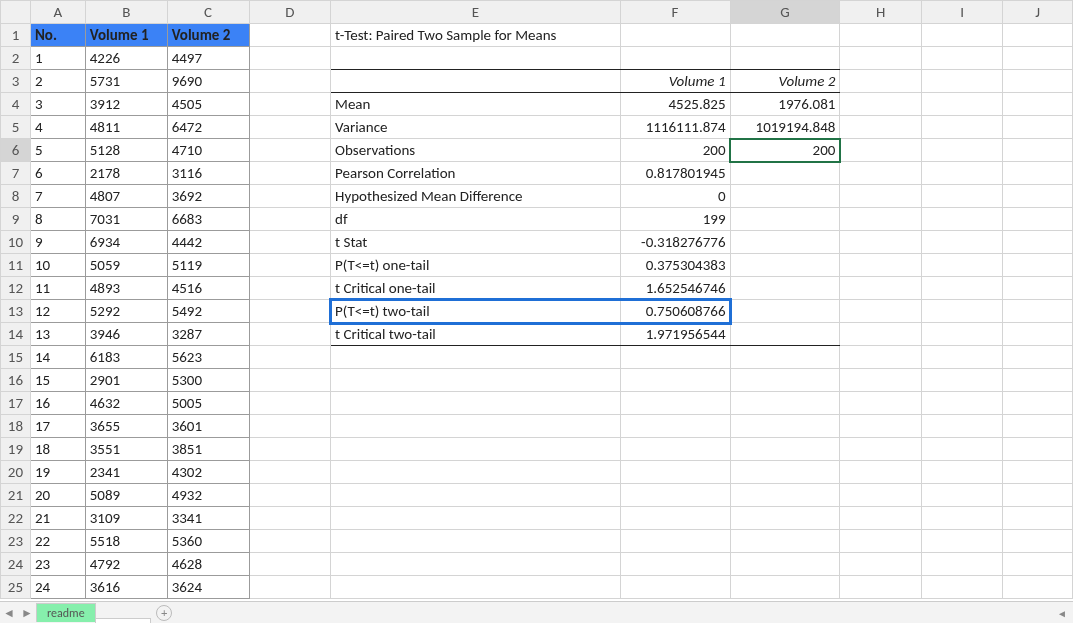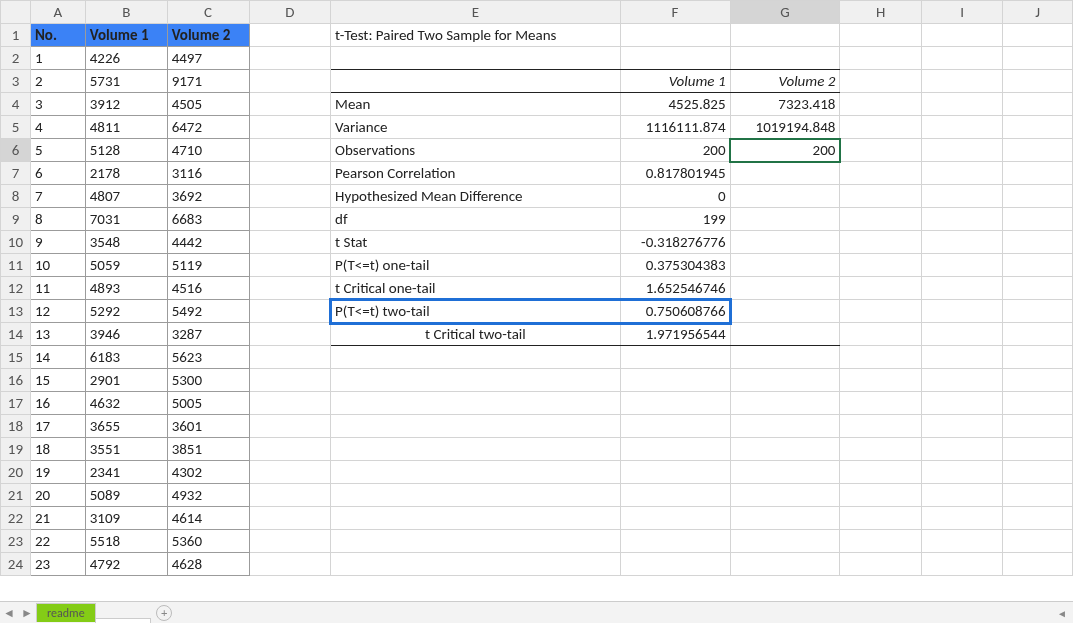--- a/index.html
+++ b/index.html
@@ -89,21 +89,21 @@
     display: flex;
     align-items: center;
     font-size: 12px;
     color: #555;
   }
   .tabbar .navbtn { width: 18px; text-align: center; color: #888; }
   .tab {
     padding: 2px 10px;
     border: 1px solid #ccc;
     border-bottom: none;
-    background: #84cc16;
+    background: #86efac;
     margin-right: -1px;
   }
   .tab.active {
     background: #fff;
     border-bottom: 2px solid #217346;
     color: #217346;
     font-weight: 500;
     margin-top: 32px;
   }
   .addsheet {
@@ -175,38 +175,38 @@
         <td class="right colF" style="border-bottom: 1px solid rgb(34, 34, 34);"></td>
         <td class="right colG" style="border-bottom: 1px solid rgb(34, 34, 34);"></td>
         <td class="left"></td>
         <td class="left"></td>
         <td class="left"></td>
       </tr>
       <tr class="statline">
         <th class="rowhdr">3</th>
         <td class="data-border left">2</td>
         <td class="data-border left">5731</td>
-        <td class="data-border left">9171</td>
+        <td class="data-border left">9690</td>
         <td class="left"></td>
         <td class="left colE" style="border-bottom: 1px solid rgb(34, 34, 34);"></td>
         <td class="right italic colF" style="border-bottom: 1px solid rgb(34, 34, 34);">Volume 1</td>
         <td class="right italic colG" style="border-bottom: 1px solid rgb(34, 34, 34);">Volume 2</td>
         <td class="left"></td>
         <td class="left"></td>
         <td class="left"></td>
       </tr>
       <tr>
         <th class="rowhdr">4</th>
         <td class="data-border left">3</td>
         <td class="data-border left">3912</td>
         <td class="data-border left">4505</td>
         <td class="left"></td>
         <td class="left colE">Mean</td>
         <td class="right colF">4525.825</td>
-        <td class="right colG">7323.418</td>
+        <td class="right colG">1976.081</td>
         <td class="left"></td>
         <td class="left"></td>
         <td class="left"></td>
       </tr>
       <tr>
         <th class="rowhdr">5</th>
         <td class="data-border left">4</td>
         <td class="data-border left">4811</td>
         <td class="data-border left">6472</td>
         <td class="left"></td>
@@ -265,21 +265,21 @@
         <td class="left colE">df</td>
         <td class="right colF">199</td>
         <td class="right colG"></td>
         <td class="left"></td>
         <td class="left"></td>
         <td class="left"></td>
       </tr>
       <tr>
         <th class="rowhdr">10</th>
         <td class="data-border left">9</td>
-        <td class="data-border left">3548</td>
+        <td class="data-border left">6934</td>
         <td class="data-border left">4442</td>
         <td class="left"></td>
         <td class="left colE">t Stat</td>
         <td class="right colF">-0.318276776</td>
         <td class="right colG"></td>
         <td class="left"></td>
         <td class="left"></td>
         <td class="left"></td>
       </tr>
       <tr>
@@ -320,21 +320,21 @@
         <td class="left"></td>
         <td class="left"></td>
         <td class="left"></td>
       </tr>
       <tr class="statline">
         <th class="rowhdr">14</th>
         <td class="data-border left">13</td>
         <td class="data-border left">3946</td>
         <td class="data-border left">3287</td>
         <td class="left"></td>
-        <td class="left colE" style="border-bottom: 1.5px solid rgb(34, 34, 34); text-align: center;">t Critical two-tail</td>
+        <td class="left colE" style="border-bottom: 1.5px solid rgb(34, 34, 34);">t Critical two-tail</td>
         <td class="right colF" style="border-bottom: 1.5px solid rgb(34, 34, 34); text-align: right;">1.971956544</td>
         <td class="right colG" style="border-bottom: 1.5px solid rgb(34, 34, 34);"></td>
         <td class="left"></td>
         <td class="left"></td>
         <td class="left"></td>
       </tr>
       <tr>
         <th class="rowhdr">15</th>
         <td class="data-border left">14</td>
         <td class="data-border left">6183</td>
@@ -422,21 +422,21 @@
         <td class="right colF"></td>
         <td class="right colG"></td>
         <td class="left"></td>
         <td class="left"></td>
         <td class="left"></td>
       </tr>
       <tr>
         <th class="rowhdr">22</th>
         <td class="data-border left">21</td>
         <td class="data-border left">3109</td>
-        <td class="data-border left">4614</td>
+        <td class="data-border left">3341</td>
         <td class="left"></td>
         <td class="left colE"></td>
         <td class="right colF"></td>
         <td class="right colG"></td>
         <td class="left"></td>
         <td class="left"></td>
         <td class="left"></td>
       </tr>
       <tr>
         <th class="rowhdr">23</th>
@@ -449,20 +449,33 @@
         <td class="right colG"></td>
         <td class="left"></td>
         <td class="left"></td>
         <td class="left"></td>
       </tr>
       <tr>
         <th class="rowhdr">24</th>
         <td class="data-border left">23</td>
         <td class="data-border left">4792</td>
         <td class="data-border left">4628</td>
+        <td class="left"></td>
+        <td class="left colE"></td>
+        <td class="right colF"></td>
+        <td class="right colG"></td>
+        <td class="left"></td>
+        <td class="left"></td>
+        <td class="left"></td>
+      </tr>
+      <tr>
+        <th class="rowhdr">25</th>
+        <td class="data-border left">24</td>
+        <td class="data-border left">3616</td>
+        <td class="data-border left">3624</td>
         <td class="left"></td>
         <td class="left colE"></td>
         <td class="right colF"></td>
         <td class="right colG"></td>
         <td class="left"></td>
         <td class="left"></td>
         <td class="left"></td>
       </tr>
     </tbody>
 </table>

